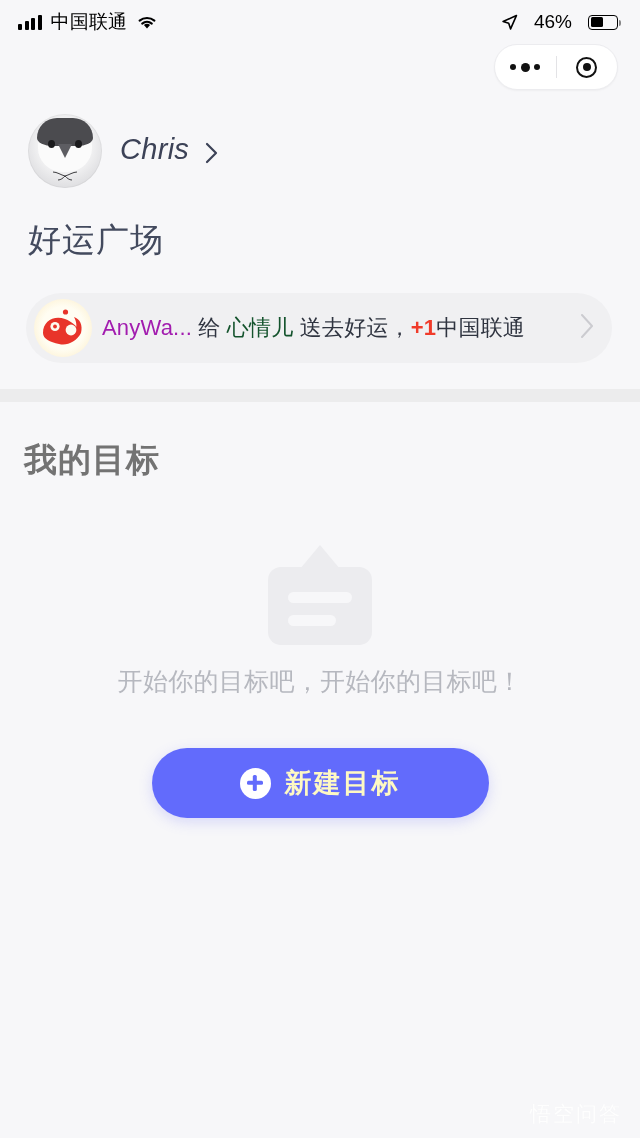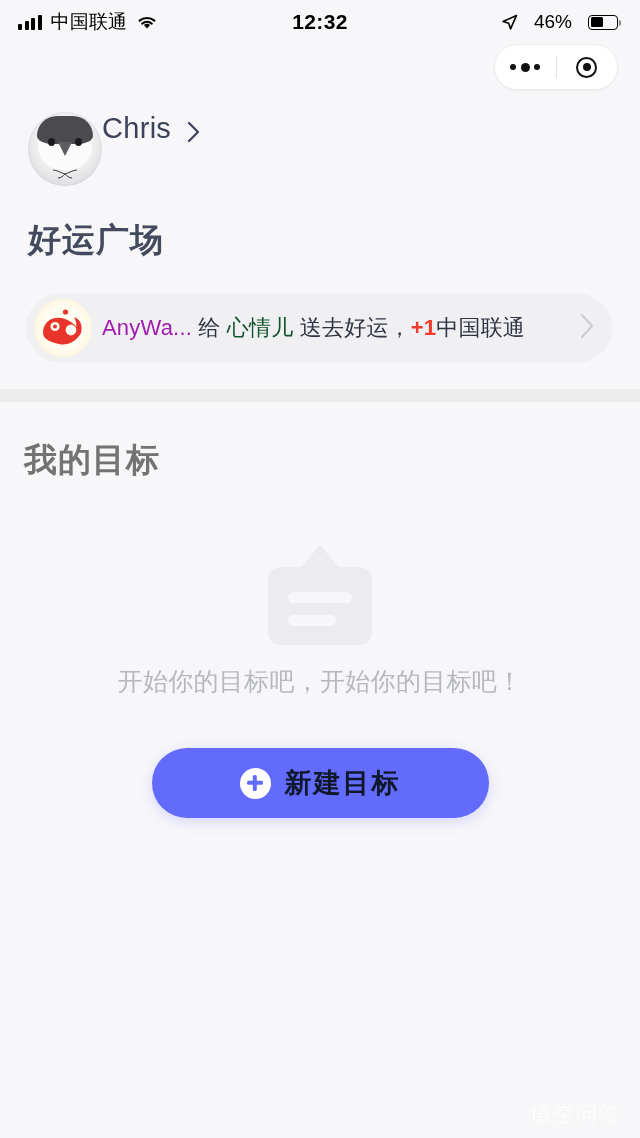--- a/index.html
+++ b/index.html
@@ -64,22 +64,22 @@
   .dots i:nth-child(1), .dots i:nth-child(3){ width:6px; height:6px; }
   .dots i:nth-child(2){ width:9px; height:9px; }
   .target{
     width:21px; height:21px; border-radius:50%;
     border:2.6px solid #111; display:flex; align-items:center; justify-content:center;
   }
   .target b{ display:block; width:8px; height:8px; border-radius:50%; background:#111; }
 
   
   .profile{
-    display:flex; 
-    padding:12px 0 0 28px; height:90px;
+    display:flex; align-items:center; gap:18px;
+    padding:12px 0 0 28px; height:90px;font-style:italic;
   }
   .avatar{
     width:74px; height:74px; border-radius:50%;
     background:radial-gradient(circle at 50% 42%, #fdfdfd 0 30%, #e7e7e9 62%, #cfcfd3 100%);
     position:relative; overflow:hidden; flex:none;
     box-shadow:inset 0 0 0 1px rgba(0,0,0,.04);
   }
   
   .pg-head{
     position:absolute; left:50%; top:6px; transform:translateX(-50%);
@@ -102,21 +102,21 @@
     position:absolute; left:50%; bottom:7px; transform:translateX(-50%);
     width:26px; height:10px;
   }
   .uname{
     font-size:29px; color:#3c4257; font-weight:400; letter-spacing:.3px;
   }
   .chev-u{ margin-left:10px; display:inline-block; vertical-align:middle; }
 
   
   .h-plaza{
-    font-size:33px; font-weight:700; color:#434a5e;
+    font-size:33px; font-weight:400; color:#434a5e;
     padding:28px 0 0 28px; letter-spacing:1px;
   }
 
   
   .banner-wrap{ padding:30px 28px 0 26px; }
   .banner{
     height:70px; background:#f0f0f2; border-radius:35px;
     display:flex; align-items:center; padding:0 16px 0 8px;
     position:relative;
   }
@@ -179,21 +179,21 @@
   .cta-plus{
     width:31px; height:31px; border-radius:50%; background:#fff;
     position:relative; flex:none;
   }
   .cta-plus::before, .cta-plus::after{
     content:""; position:absolute; background:#626bfc; border-radius:1.5px;
     left:50%; top:50%;
   }
   .cta-plus::before{ width:16px; height:4.4px; transform:translate(-50%,-50%); }
   .cta-plus::after{ width:4.4px; height:16px; transform:translate(-50%,-50%); }
-  .cta-label{ font-size:27px; font-weight:700; color:#0f172a; letter-spacing:2px; }
+  .cta-label{ font-size:27px; font-weight:700; color:#fef9c3; letter-spacing:2px; }
 
   
   .watermark{
     position:absolute; right:18px; bottom:10px;
     font-size:21px; color:rgba(255,255,255,.92);
     letter-spacing:2px; font-weight:500;
     text-shadow:0 0 1px rgba(0,0,0,.03);
   }
 </style>
 </head>
@@ -210,21 +210,20 @@
     <span class="carrier">中国联通</span>
     <span class="wifi">
       <svg width="22" height="16" viewBox="0 0 22 16">
         <path d="M11 14.6 L7.9 10.9 a4.9 4.9 0 0 1 6.2 0 Z" fill="#000"></path>
         <path d="M3.6 6.6 a11.6 11.6 0 0 1 14.8 0" stroke="#000" stroke-width="2.1" fill="none" stroke-linecap="round"></path>
         <path d="M6.2 9.6 a7.6 7.6 0 0 1 9.6 0" stroke="#000" stroke-width="2.1" fill="none" stroke-linecap="round"></path>
       </svg>
     </span>
   </div>
 
-  <div class="sb-time">12:32</div>
 
   <div class="sb-right">
     <span class="loc-arrow">
       <svg width="17" height="17" viewBox="0 0 17 17">
         <path d="M15.4 1.6 L2.1 7.4 l5.6 1.9 l1.9 5.6 Z" fill="none" stroke="#000" stroke-width="1.6" stroke-linejoin="round"></path>
       </svg>
     </span>
     <span class="batt-pct">46%</span>
     <span class="batt">
         <span style="width: 52%;"></span>

